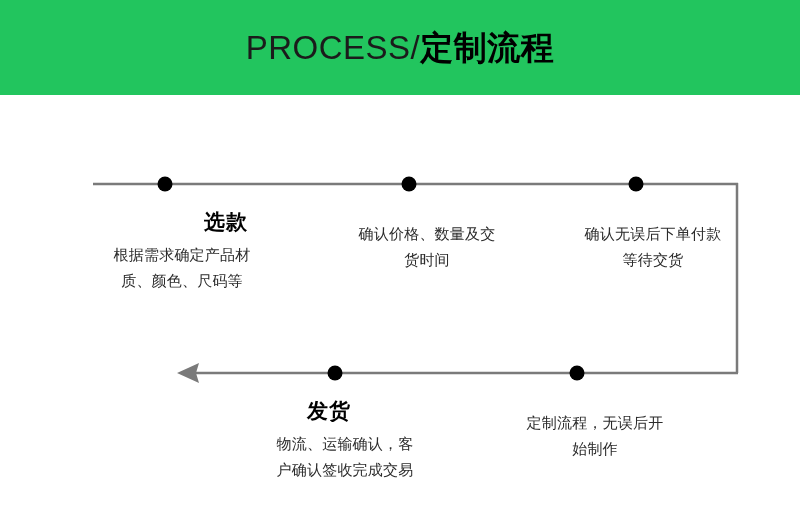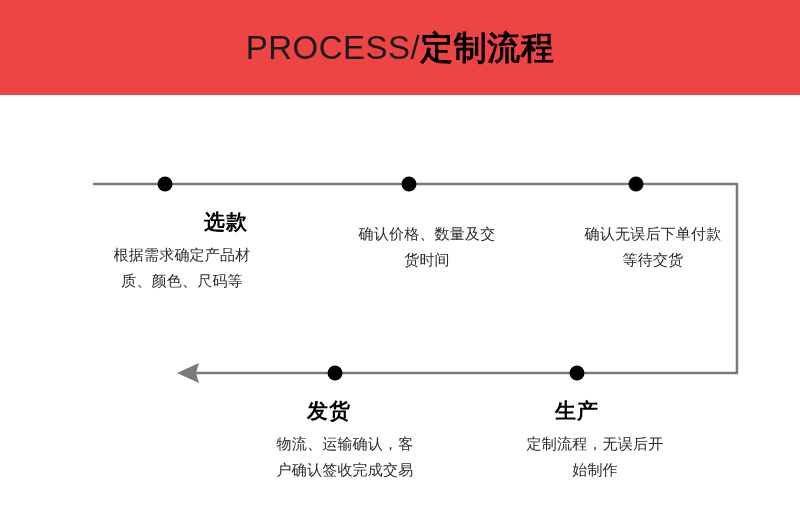--- a/index.html
+++ b/index.html
@@ -21,21 +21,21 @@
     background: #ffffff;
   }
 
   
   .header-band {
     position: absolute;
     left: 0;
     top: 0;
     width: 800px;
     height: 95px;
-    background: #ef4444;
+    background: #22c55e;
     display: flex;
     align-items: center;
     justify-content: center;
   }
   .title {
     white-space: nowrap;
     line-height: 1;
     letter-spacing: 0.5px;
   }
   .title-en {
@@ -134,21 +134,20 @@
       <div class="step-desc" style="margin-top:10px;">确认价格、数量及交
 货时间</div>
     </div>
 
     <div class="step step-top" style="left:553px; top:116px; width:200px;">
       <div class="step-desc" style="margin-top:10px;">确认无误后下单付款
 等待交货</div>
     </div>
 
     <div class="step step-bottom" style="left:495px; top:305px; width:200px;">
-      <div class="step-title" style="width:164px;">生产</div>
       <div class="step-desc" style="margin-top:10px;">定制流程，无误后开
 始制作</div>
     </div>
 
     <div class="step step-bottom" style="left:240px; top:305px; width:210px;">
       <div class="step-title" style="width:178px;">发货</div>
       <div class="step-desc" style="margin-top:10px;">物流、运输确认，客
 户确认签收完成交易</div>
     </div>
 

